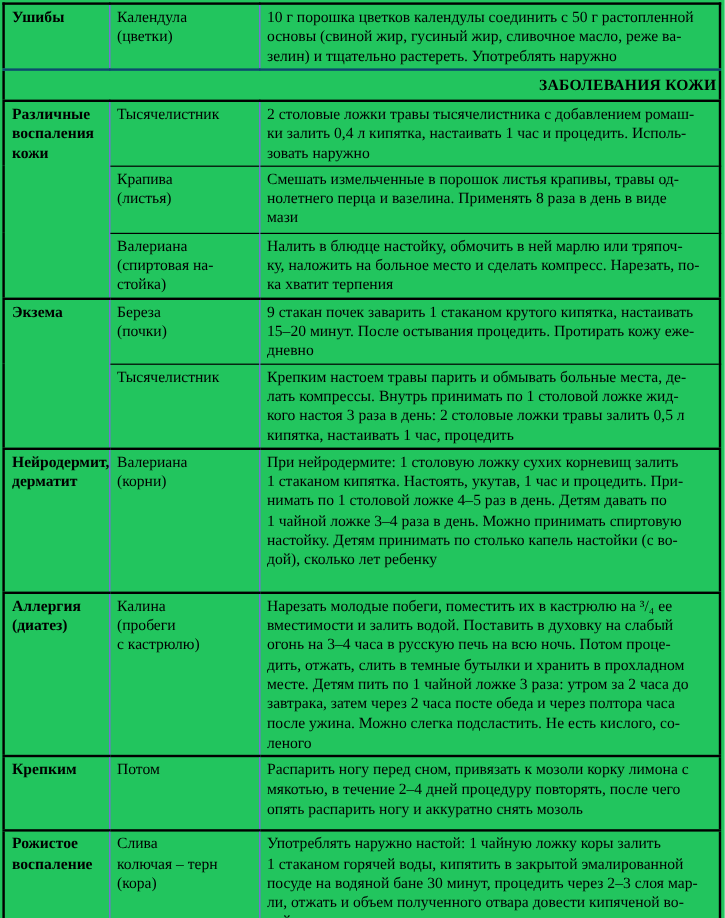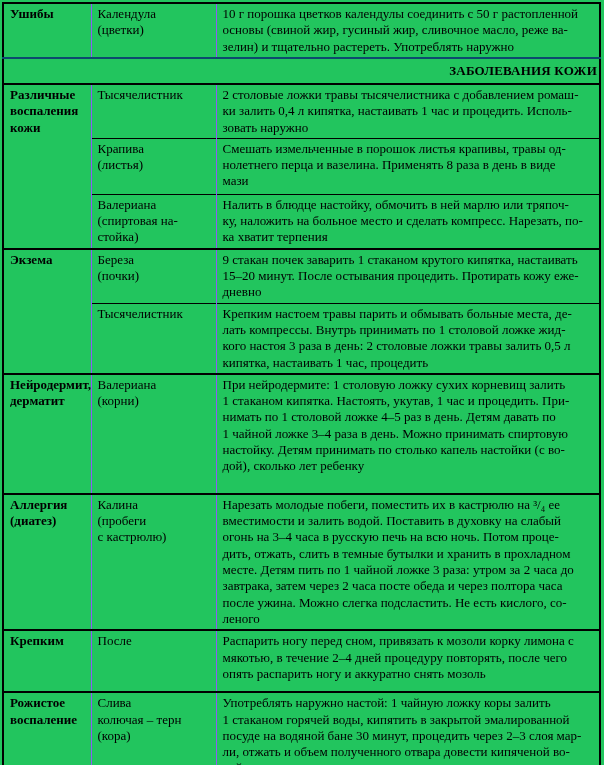--- a/index.html
+++ b/index.html
@@ -143,21 +143,21 @@
 огонь на 3–4 часа в русскую печь на всю ночь. Потом проце-
 дить, отжать, слить в темные бутылки и хранить в прохладном
 месте. Детям пить по 1 чайной ложке 3 раза: утром за 2 часа до
 завтрака, затем через 2 часа посте обеда и через полтора часа
 после ужина. Можно слегка подсластить. Не есть кислого, со-
 леного</td>
     </tr>
 
     <tr class="group" style="height:62px">
       <td class="cond">Крепким</td>
-      <td class="herb">После</td>
+      <td class="herb">Потом</td>
       <td class="recipe">Распарить ногу перед сном, привязать к мозоли корку лимона с
 мякотью, в течение 2–4 дней процедуру повторять, после чего
 опять распарить ногу и аккуратно снять мозоль</td>
     </tr>
 
     <tr class="group" style="height:84px">
       <td class="cond">Рожистое
 воспаление</td>
       <td class="herb">Слива
 колючая – терн

